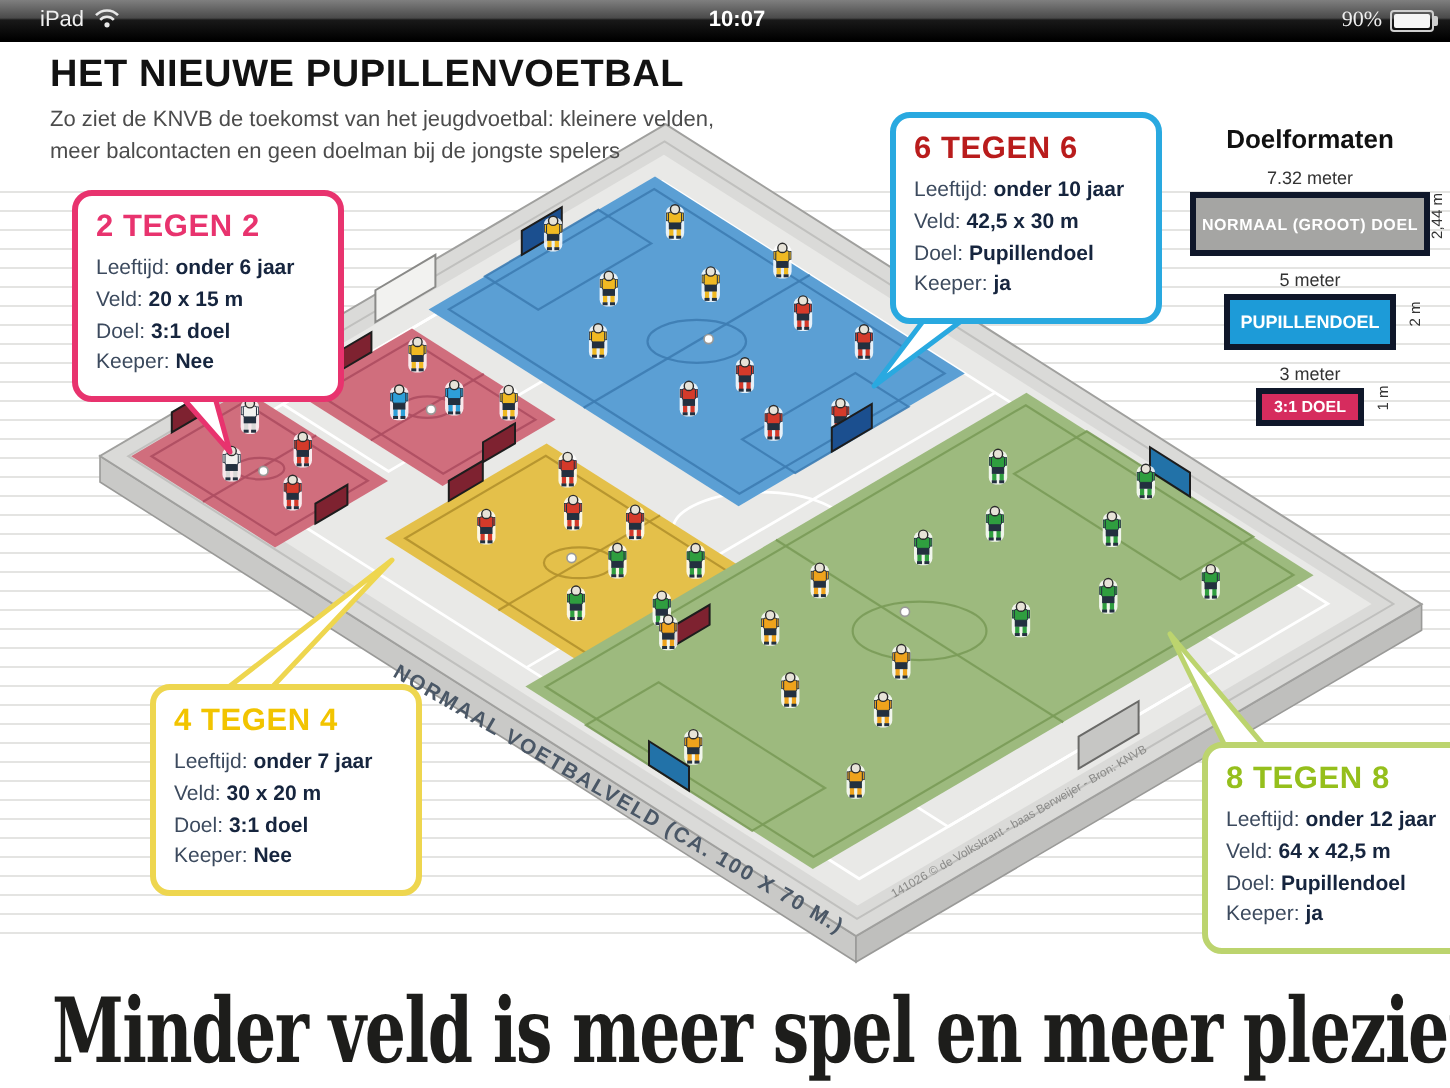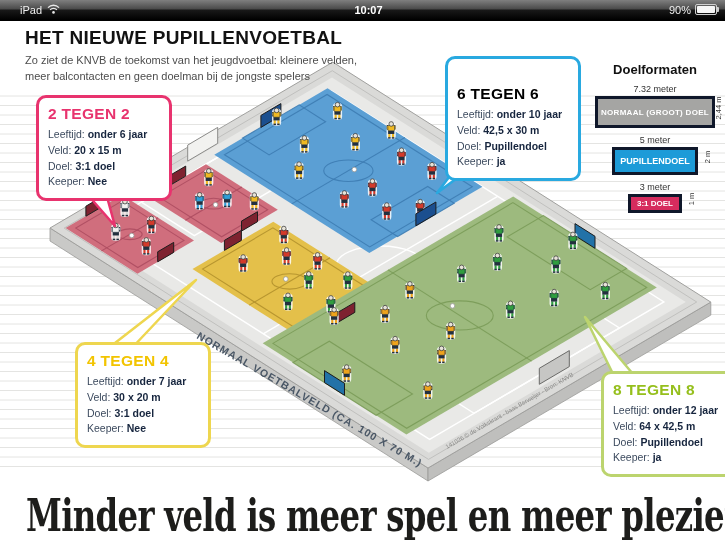--- a/index.html
+++ b/index.html
@@ -4,21 +4,21 @@
 <style>
   html,body{margin:0;padding:0;background:#888;}
   .screen{position:relative;width:725px;height:544px;background:#ffffff;overflow:hidden;
           font-family:"Liberation Sans",sans-serif;}
   
   .statusbar{position:absolute;top:0;left:0;width:100%;height:20px;z-index:10;
      background:linear-gradient(180deg,#7f7f7f 0%,#4a4a4a 45%,#191919 50%,#000 100%);
      border-bottom:1px solid #000;display:flex;align-items:center;color:#efefef;font-size:11px;}
   .sb-left{display:flex;align-items:center;gap:5px;margin-left:20px;width:120px;}
   .sb-center{flex:1;text-align:center;font-weight:bold;color:#fff;}
-  .sb-right{display:flex;align-items:flex-start;gap:4px;justify-content:flex-end;width:120px;margin-right:8px;}
+  .sb-right{display:flex;align-items:flex-end;gap:4px;justify-content:flex-end;width:120px;margin-right:8px;font-family:Liberation Serif, serif;}
   .battery{position:relative;width:20px;height:9px;border:1px solid #cfcfcf;border-radius:2px;}
   .battery::after{content:"";position:absolute;right:-3px;top:2px;width:2px;height:5px;background:#cfcfcf;border-radius:0 1px 1px 0;}
   .battery .fill{position:absolute;left:1px;top:1px;bottom:1px;width:90%;background:#f5f5f5;border-radius:1px;}
   
   .ig-title{position:absolute;left:25px;top:27px;z-index:5;font-size:19px;font-weight:800;
             letter-spacing:.3px;color:#121212;}
   .ig-sub{position:absolute;left:25px;top:53px;width:358px;z-index:5;font-size:11px;
           line-height:1.45;color:#4c4c4c;}
   
   #scene{position:absolute;left:0;top:0;z-index:1;}
@@ -715,21 +715,21 @@
 
   <div class="callout co-4v4" style="border-color: rgb(238, 214, 79);">
     <div class="c-title" style="color: rgb(242, 196, 0);">4 TEGEN 4</div>
     <div class="c-row"><span>Leeftijd:</span> <b>onder 7 jaar</b></div>
     <div class="c-row"><span>Veld:</span> <b>30 x 20 m</b></div>
     <div class="c-row"><span>Doel:</span> <b>3:1 doel</b></div>
     <div class="c-row"><span>Keeper:</span> <b>Nee</b></div>
   </div>
 
   <div class="callout co-6v6" style="border-color: rgb(41, 169, 224);">
-    <div class="c-title" style="color: #000000; margin-top: 19px;">6 TEGEN 6</div>
+    <div class="c-title" style="color: #b91c1c;">6 TEGEN 6</div>
     <div class="c-row"><span>Leeftijd:</span> <b>onder 10 jaar</b></div>
     <div class="c-row"><span>Veld:</span> <b>42,5 x 30 m</b></div>
     <div class="c-row"><span>Doel:</span> <b>Pupillendoel</b></div>
     <div class="c-row"><span>Keeper:</span> <b>ja</b></div>
   </div>
 
   <div class="callout co-8v8" style="border-color: rgb(188, 212, 110);">
     <div class="c-title" style="color: rgb(149, 191, 28);">8 TEGEN 8</div>
     <div class="c-row"><span>Leeftijd:</span> <b>onder 12 jaar</b></div>
     <div class="c-row"><span>Veld:</span> <b>64 x 42,5 m</b></div>

